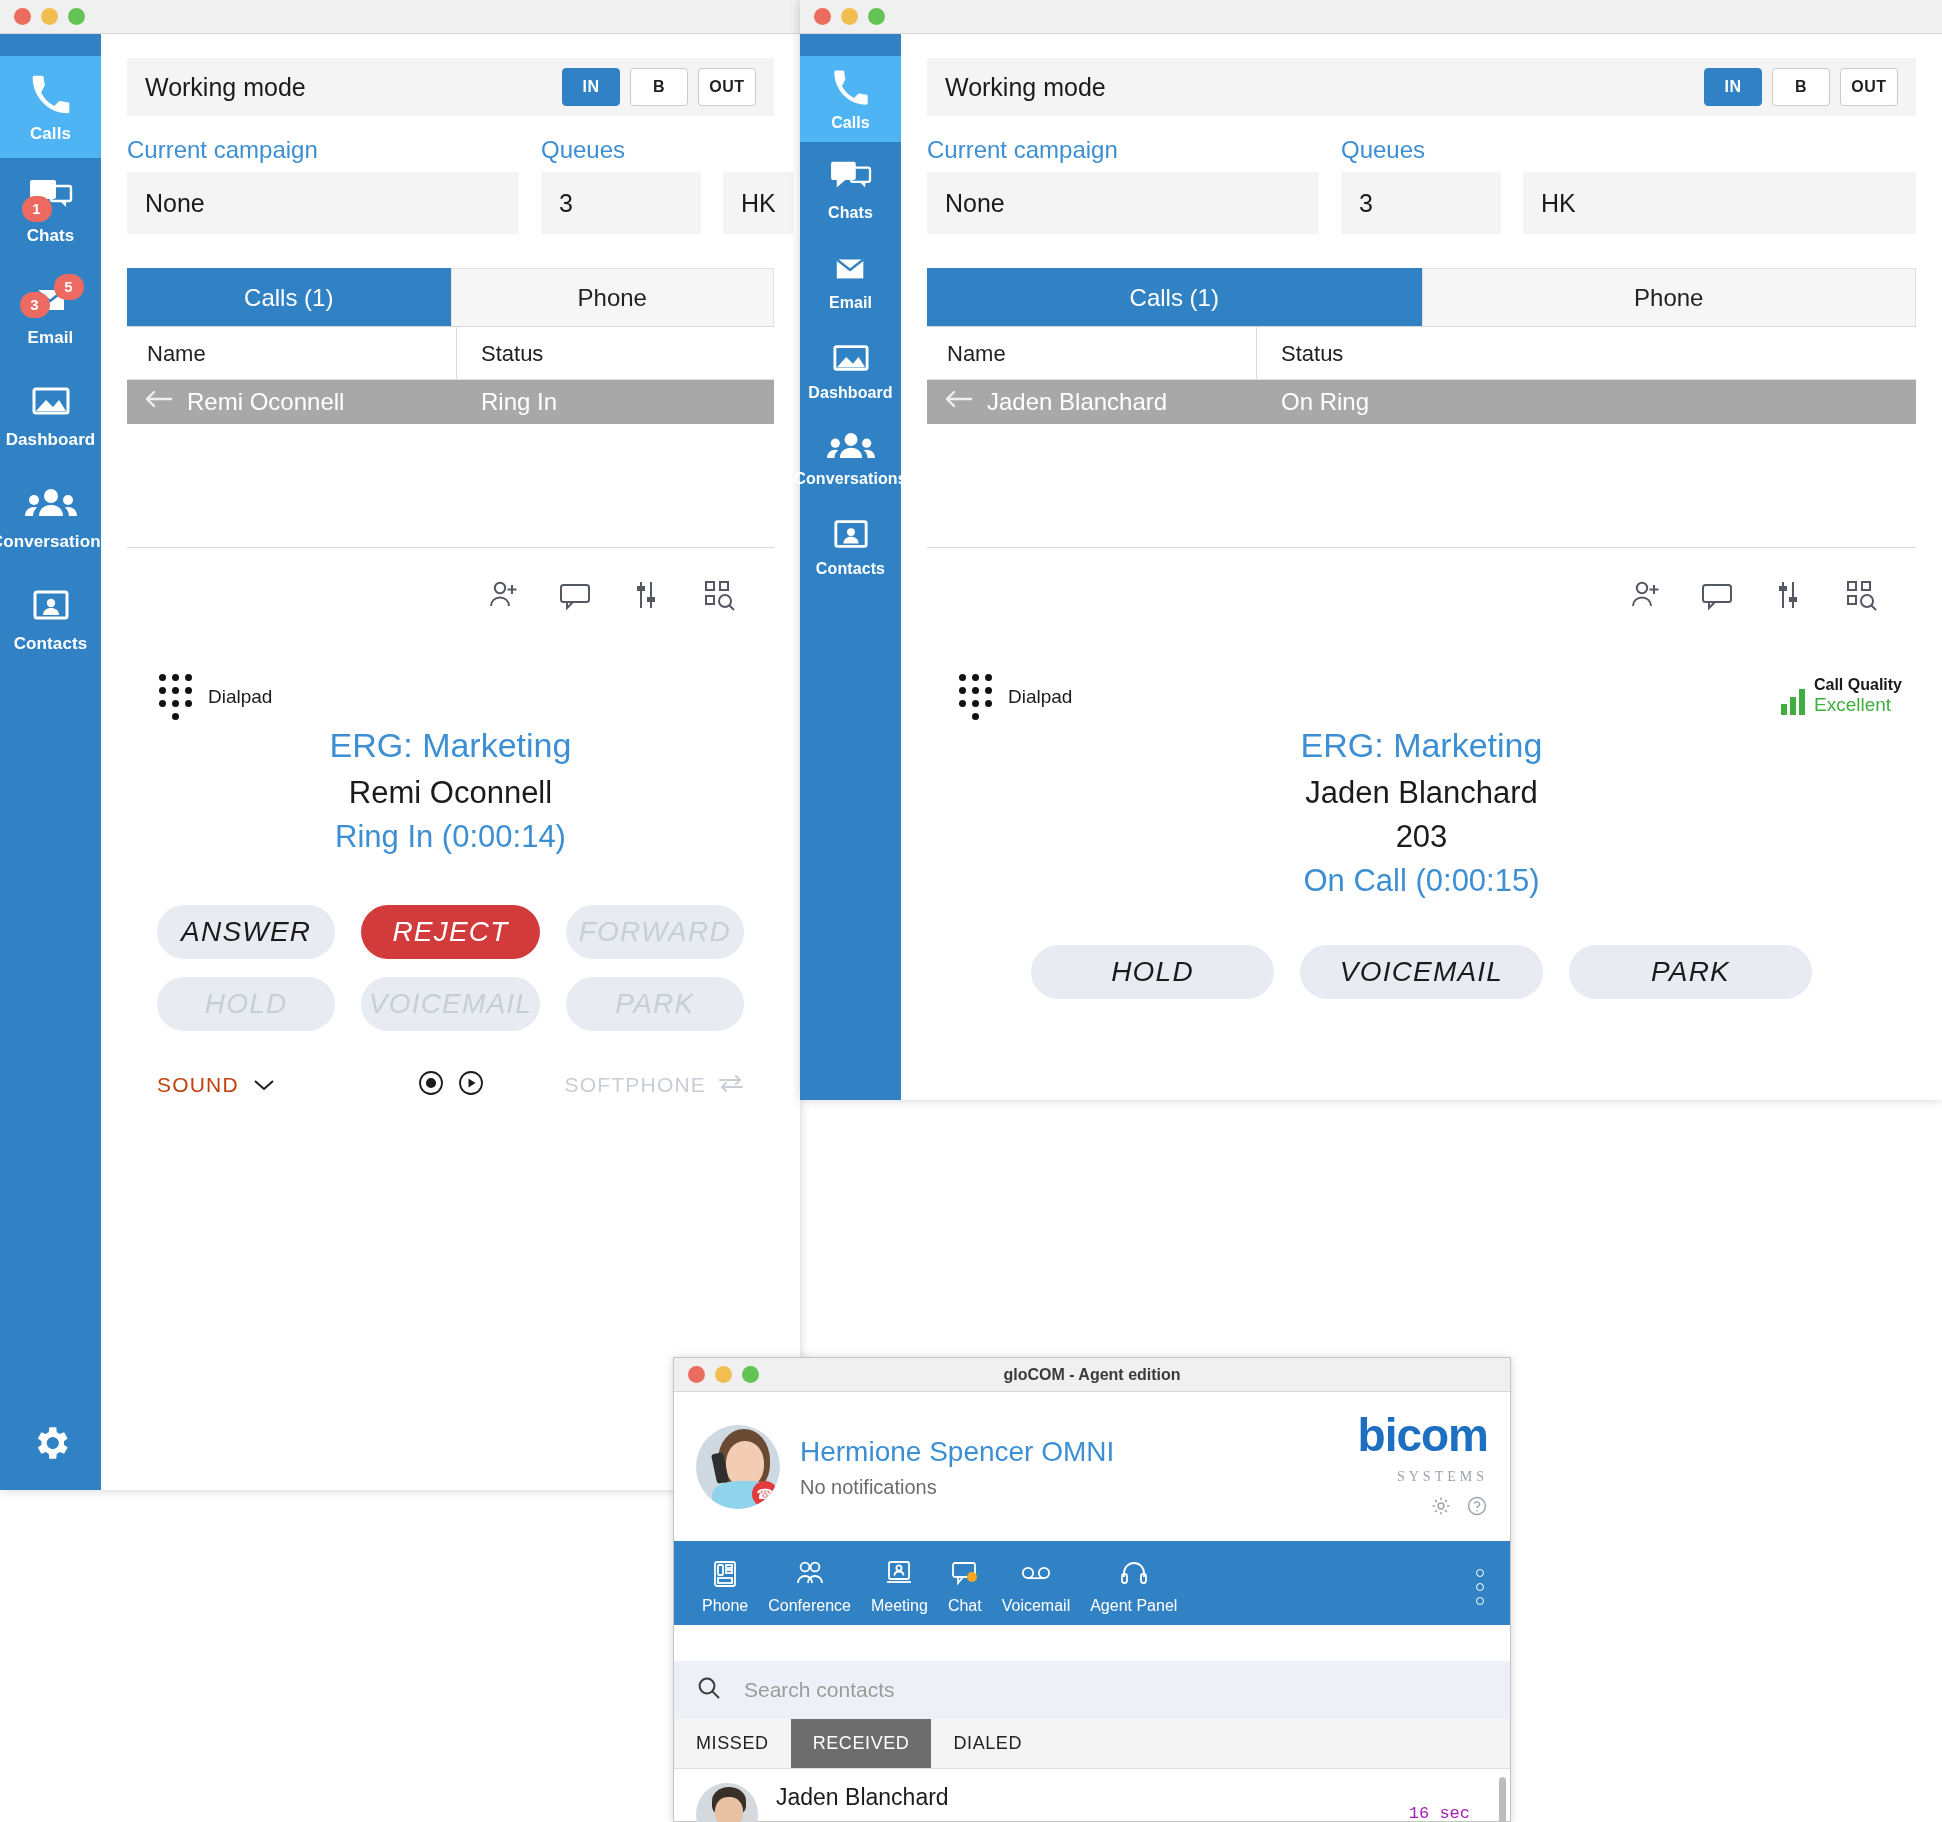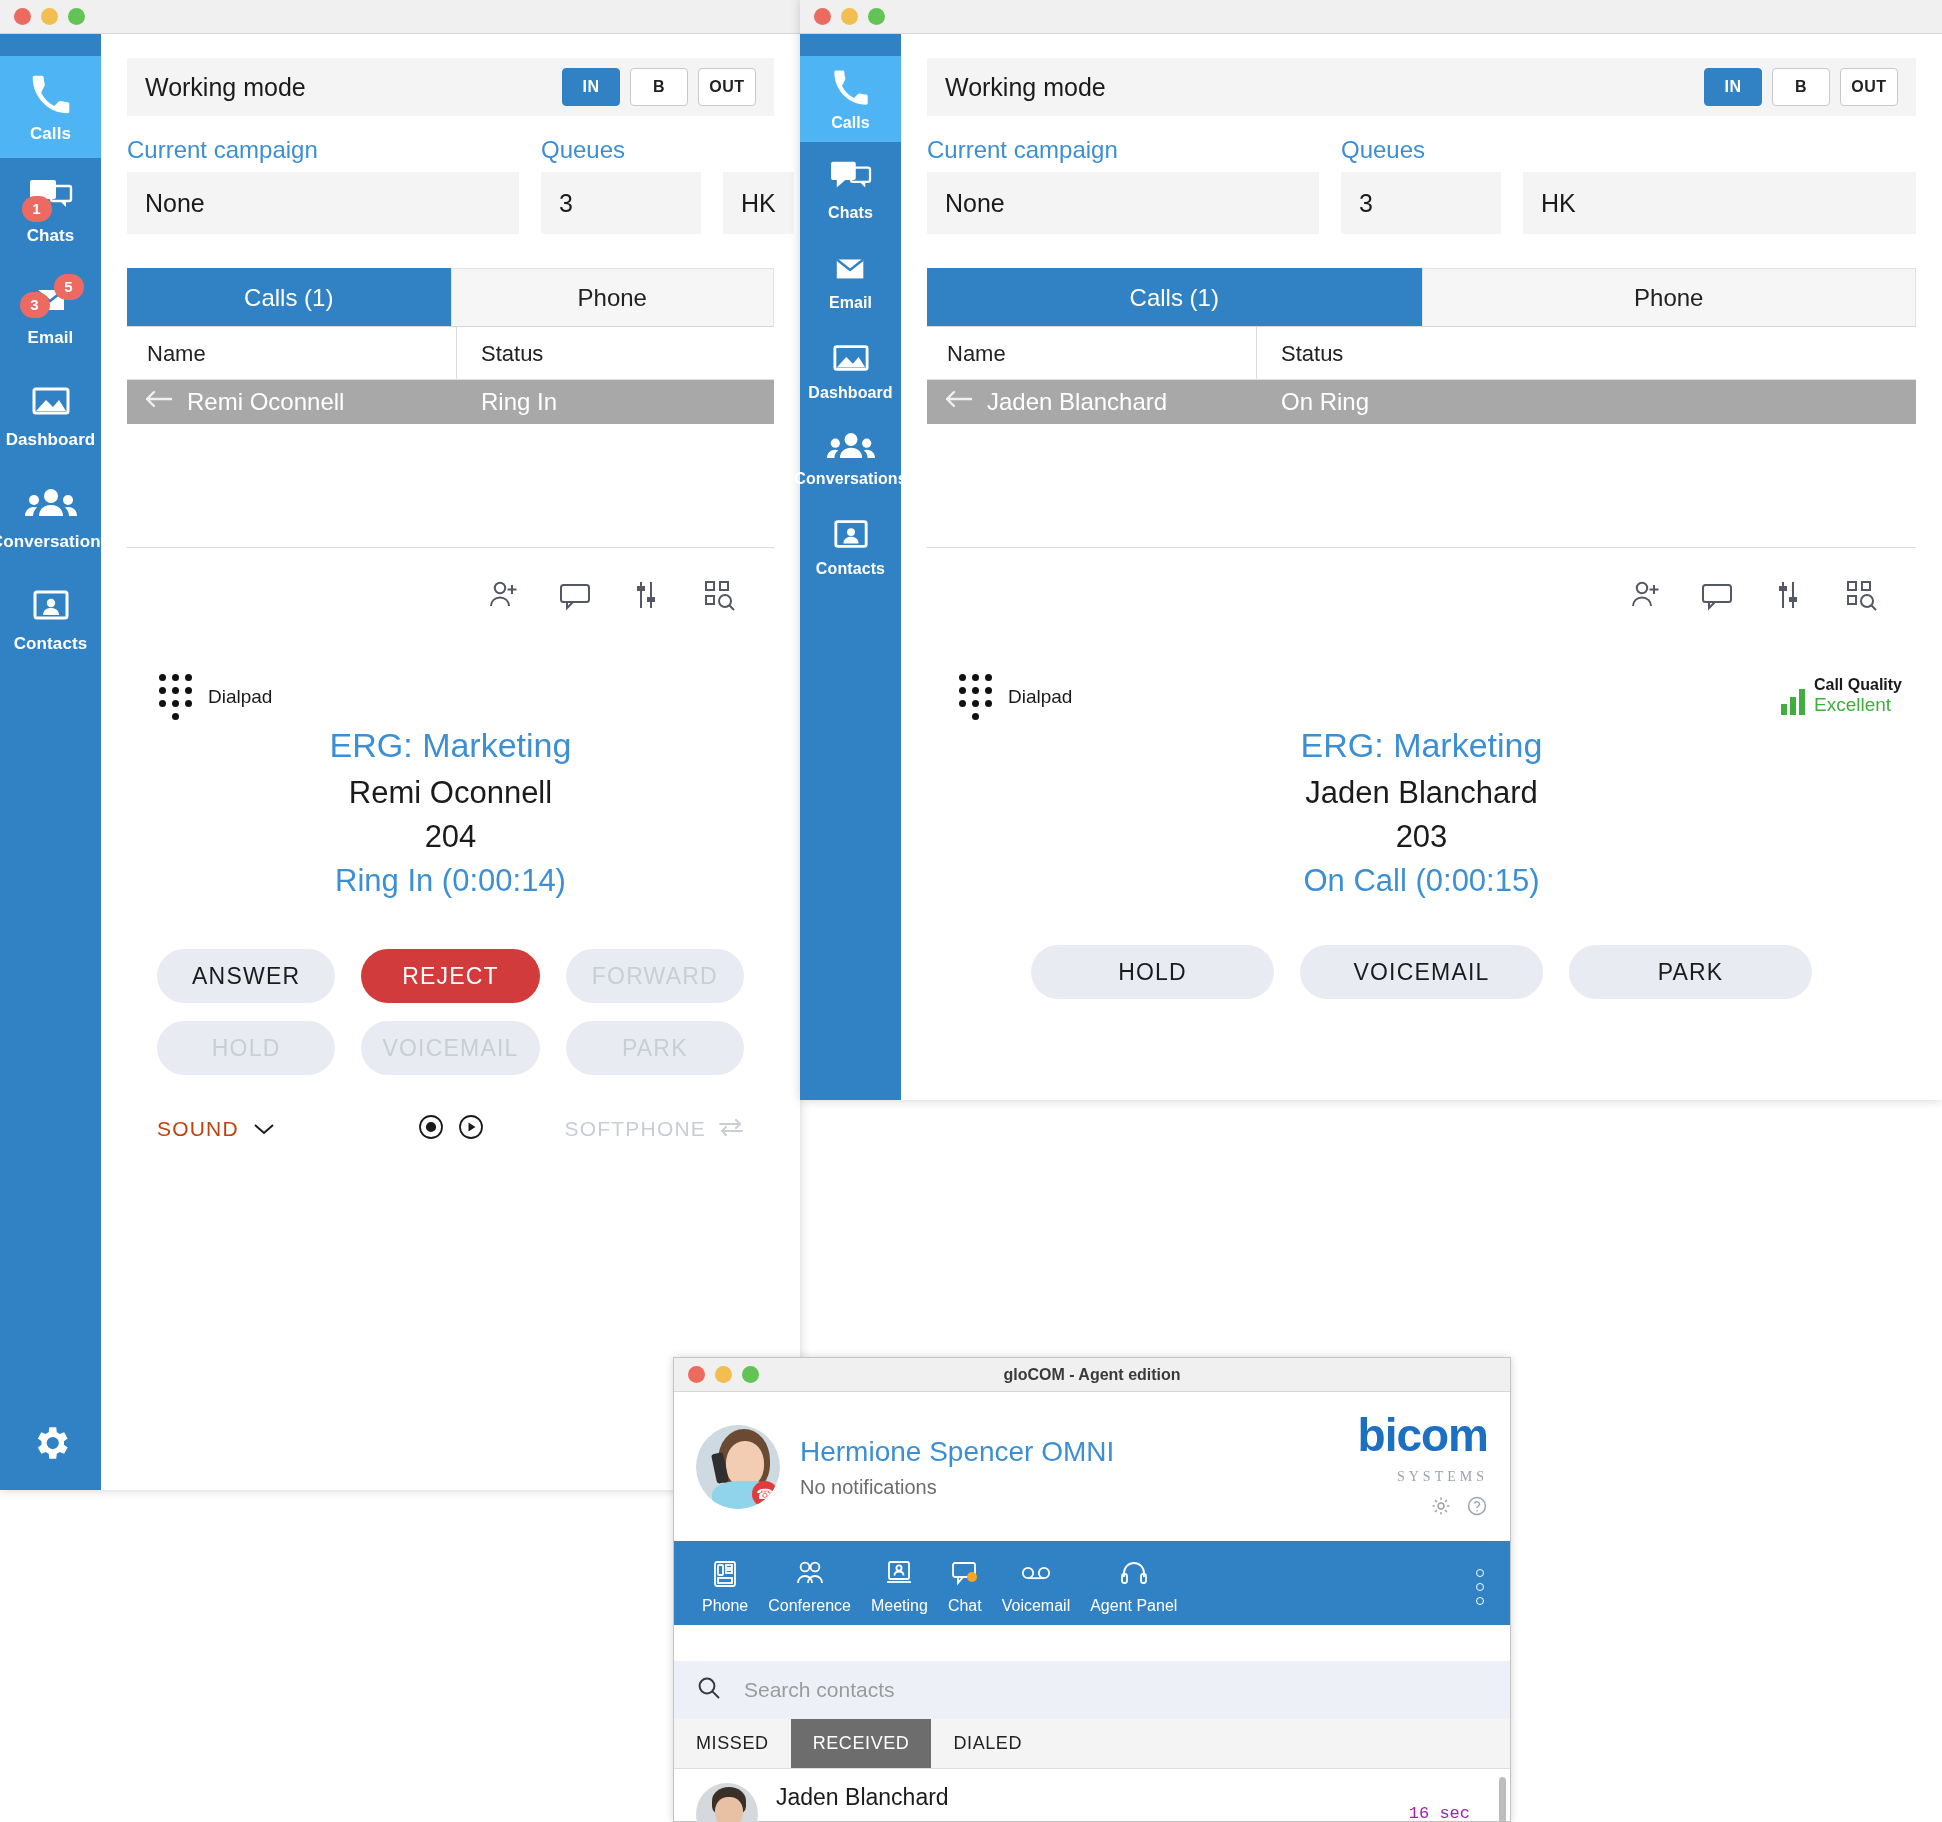--- a/index.html
+++ b/index.html
@@ -107,21 +107,21 @@
   .callinfo { text-align:center; margin-top:6px; }
   .ci-group { color:#3d8fd4; font-size:34px; margin-bottom:10px; }
   .ci-name { color:#1b1b1b; font-size:31px; margin-bottom:8px; }
   .ci-num  { color:#1b1b1b; font-size:31px; margin-bottom:8px; }
   .ci-state{ color:#3d8fd4; font-size:31px; }
 
   .actions { display:flex; flex-direction:column; gap:18px; margin-top:50px; padding:0 56px; }
   .arow { display:flex; gap:26px; }
   .abtn { flex:1 1 0; height:54px; border-radius:27px; background:#e8ebf2;
           display:flex; align-items:center; justify-content:center;
-          font-size:23px; letter-spacing:1.2px; color:#1b1b1b; }
+          font-size:28px; letter-spacing:1.2px; color:#1b1b1b;font-style:italic; }
   .abtn.danger { background:#d23b3b; color:#fff; }
   .abtn.muted  { background:#e8ebf2; color:#c9cdd6; }
   .abtn.grey   { background:#d8dadd; color:#1b1b1b; }
 
   .footrow { display:flex; align-items:center; margin-top:38px; padding:0 56px; }
   .foot-left { flex:1 1 0; display:flex; align-items:center; gap:14px;
                font-size:21px; letter-spacing:1.2px; color:#c2410c; }
   .foot-mid  { flex:1 1 0; display:flex; justify-content:center; gap:12px; }
   .foot-right{ flex:1 1 0; display:flex; justify-content:flex-end; align-items:center; gap:12px;
                font-size:21px; letter-spacing:1.2px; color:#1b1b1b; }
@@ -372,21 +372,20 @@
               <i style="visibility:hidden"></i>
               <i></i>
               <i style="visibility:hidden"></i>
           </div>
           <div class="dp-label">Dialpad</div>
         </div>
 
         <div class="callinfo">
           <div class="ci-group">ERG: Marketing</div>
           <div class="ci-name">Remi Oconnell</div>
-          <div class="ci-num">204</div>
           <div class="ci-state">Ring In (0:00:14)</div>
         </div>
 
         <div class="actions">
           <div class="arow">
             <div class="abtn">ANSWER</div>
             <div class="abtn danger">REJECT</div>
             <div class="abtn muted">FORWARD</div>
           </div>
           <div class="arow">

